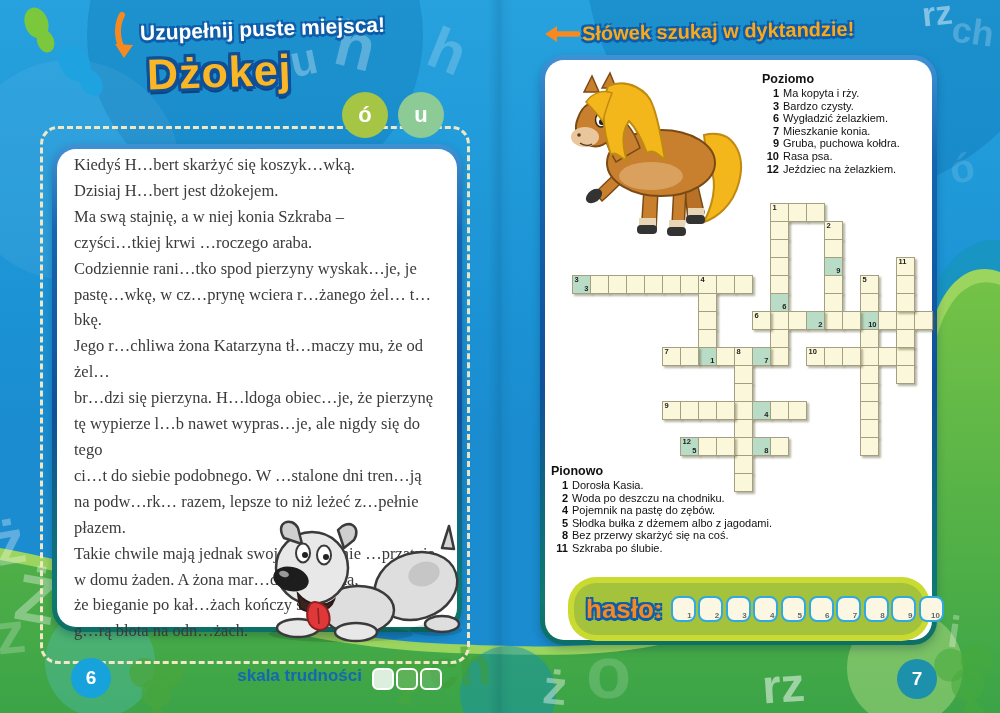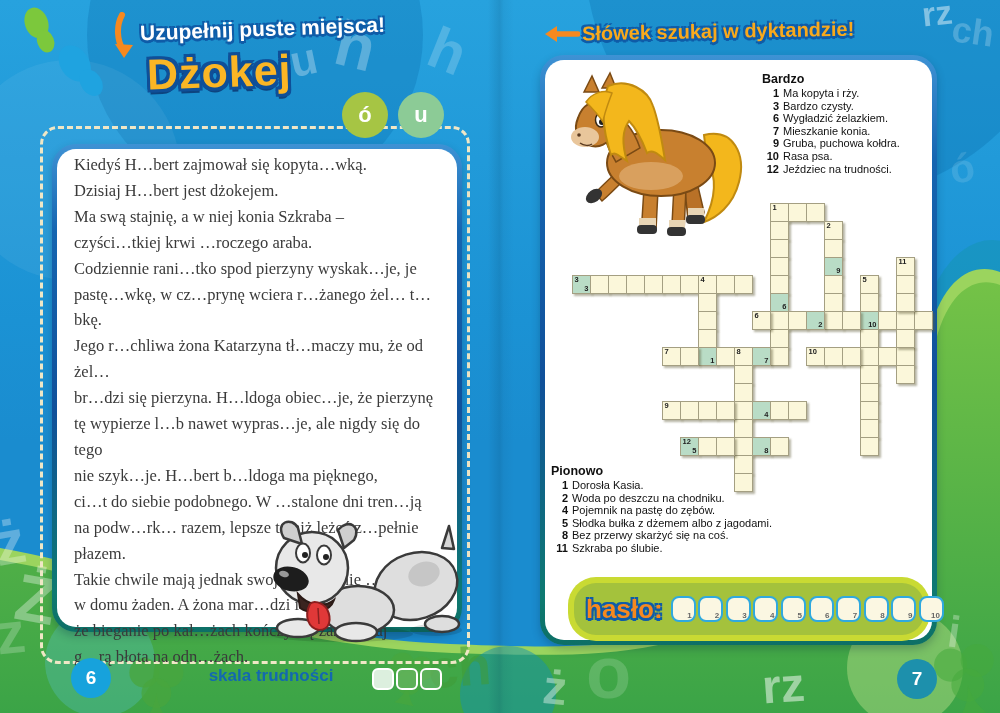--- a/index.html
+++ b/index.html
@@ -51,21 +51,21 @@
   .haslo-inner{width:100%;height:100%;background:#a4c23c;border-radius:22px;display:flex;
       align-items:center;padding:0 8px;}
   .haslo-label{color:#f6891f;font-weight:bold;font-size:26px;margin:0 8px 0 4px;
       text-shadow:-2px -2px 0 #0f5ca8,2px -2px 0 #0f5ca8,-2px 2px 0 #0f5ca8,2px 2px 0 #0f5ca8,0 3px 0 #0f5ca8;}
   .haslo-box{position:relative;width:25px;height:26px;background:#fbf7e2;border:2.5px solid #2fa9df;
       border-radius:8px;margin-right:2.6px;}
   .haslo-box span{position:absolute;bottom:0px;right:2px;font-size:8px;color:#666;font-weight:bold;}
   
   .page-circle{width:40px;height:40px;border-radius:50%;z-index:4;color:#fff;font-weight:bold;
       font-size:19px;display:flex;align-items:center;justify-content:center;}
-  .skala-label{color:#1368b0;font-weight:bold;font-size:17px;z-index:4;text-align:center;}
+  .skala-label{color:#1368b0;font-weight:bold;font-size:17px;z-index:4;text-align:right;}
   .sq{width:22px;height:22px;border:2.5px solid #fff;border-radius:6px;z-index:4;position:absolute;}
   .sq.filled{background:rgba(255,255,255,.82);}
   .sq.empty{background:rgba(255,255,255,.13);}
 </style>
 </head>
 <body>
 
 <div id="spread">
 
   <svg id="bg" width="1000" height="713" viewBox="0 0 1000 713">
@@ -137,30 +137,29 @@
       <div class="letter-circle" style="background: rgb(140, 203, 150);">u</div>
     </div>
 
   <div class="abs dashed-frame" style="left:40px;top:126px;width:430px;height:538px;"></div>
 
   <div class="abs card" style="left:52px;top:144px;width:410px;height:488px;">
     <div class="card-inner"></div>
   </div>
 
   <div class="story abs" style="left:74px;top:152px;width:378px;" id="story">
-      <div>Kiedyś H…bert zajmował się kopyta…wką.</div>
+      <div>Kiedyś H…bert skarżyć się koszyk…wką.</div>
       <div>Dzisiaj H…bert jest dżokejem.</div>
       <div>Ma swą stajnię, a w niej konia Szkraba –</div>
       <div>czyści…tkiej krwi …roczego araba.</div>
       <div>Codziennie rani…tko spod pierzyny wyskak…je, je</div>
       <div>pastę…wkę, w cz…prynę wciera r…żanego żel… t…bkę.</div>
       <div>Jego r…chliwa żona Katarzyna tł…maczy mu, że od żel…</div>
       <div>br…dzi się pierzyna. H…ldoga obiec…je, że pierzynę</div>
       <div>tę wypierze l…b nawet wypras…je, ale nigdy się do tego</div>
-      <div>nie szyk…je. H…bert b…ldoga ma pięknego,</div>
       <div>ci…t do siebie podobnego. W …stalone dni tren…ją</div>
       <div>na podw…rk… razem, lepsze to niż leżeć z…pełnie płazem.</div>
       <div>Takie chwile mają jednak swoją wadę – nie …przątnie</div>
       <div>w domu żaden. A żona mar…dzi i narzeka,</div>
       <div>że bieganie po kał…żach kończy się zazwyczaj</div>
       <div>g…rą błota na odn…żach.</div>
     </div>
 
   <svg class="abs" style="left:246px;top:516px;z-index:5" width="220" height="128" viewBox="0 0 220 128">
     <ellipse cx="95" cy="118" rx="72" ry="8" fill="rgba(0,0,0,0.12)"></ellipse>
@@ -225,21 +224,21 @@
     <ellipse cx="29" cy="77" rx="14" ry="10" fill="#e9c69b"></ellipse>
     <circle cx="23" cy="75" r="1.8" fill="#5a3a20"></circle>
     <path d="M24,83 C28,86 33,86 36,84" stroke="#5a3a20" stroke-width="1.5" fill="none"></path>
     <ellipse cx="45" cy="60" rx="5.5" ry="7" fill="#fff" stroke="#3a2a16" stroke-width="1.5"></ellipse>
     <circle cx="46" cy="62" r="3" fill="#1d1d1d"></circle>
     <path d="M52,26 C72,18 92,30 97,46 C103,62 106,82 109,100 C101,93 96,89 91,93 C86,80 81,69 73,61 C65,72 67,88 71,101 C63,96 59,91 55,95 C48,74 44,48 52,26 Z" fill="#f3b71c" stroke="#c08a10" stroke-width="2"></path>
     <path d="M30,42 C36,33 48,29 56,33 C52,44 48,54 47,62 C42,54 35,47 30,42 Z" fill="#f3b71c" stroke="#c08a10" stroke-width="1.5"></path>
   </svg>
 
   <div class="clues" style="left:762px;top:72px;width:195px;">
-    <h4>Bardzo</h4>
+    <h4>Poziomo</h4>
     <div id="across-list">
         <div class="clue-row">
           <span class="clue-num">1</span>
           <span>Ma kopyta i rży.</span>
         </div>
         <div class="clue-row">
           <span class="clue-num">3</span>
           <span>Bardzo czysty.</span>
         </div>
         <div class="clue-row">
@@ -253,21 +252,21 @@
         <div class="clue-row">
           <span class="clue-num">9</span>
           <span>Gruba, puchowa kołdra.</span>
         </div>
         <div class="clue-row">
           <span class="clue-num">10</span>
           <span>Rasa psa.</span>
         </div>
         <div class="clue-row">
           <span class="clue-num">12</span>
-          <span>Jeździec na trudności.</span>
+          <span>Jeździec na żelazkiem.</span>
         </div>
       </div>
   </div>
   <div class="clues" style="left:551px;top:464px;width:330px;">
     <h4>Pionowo</h4>
     <div id="down-list">
         <div class="clue-row">
           <span class="clue-num">1</span>
           <span>Dorosła Kasia.</span>
         </div>

